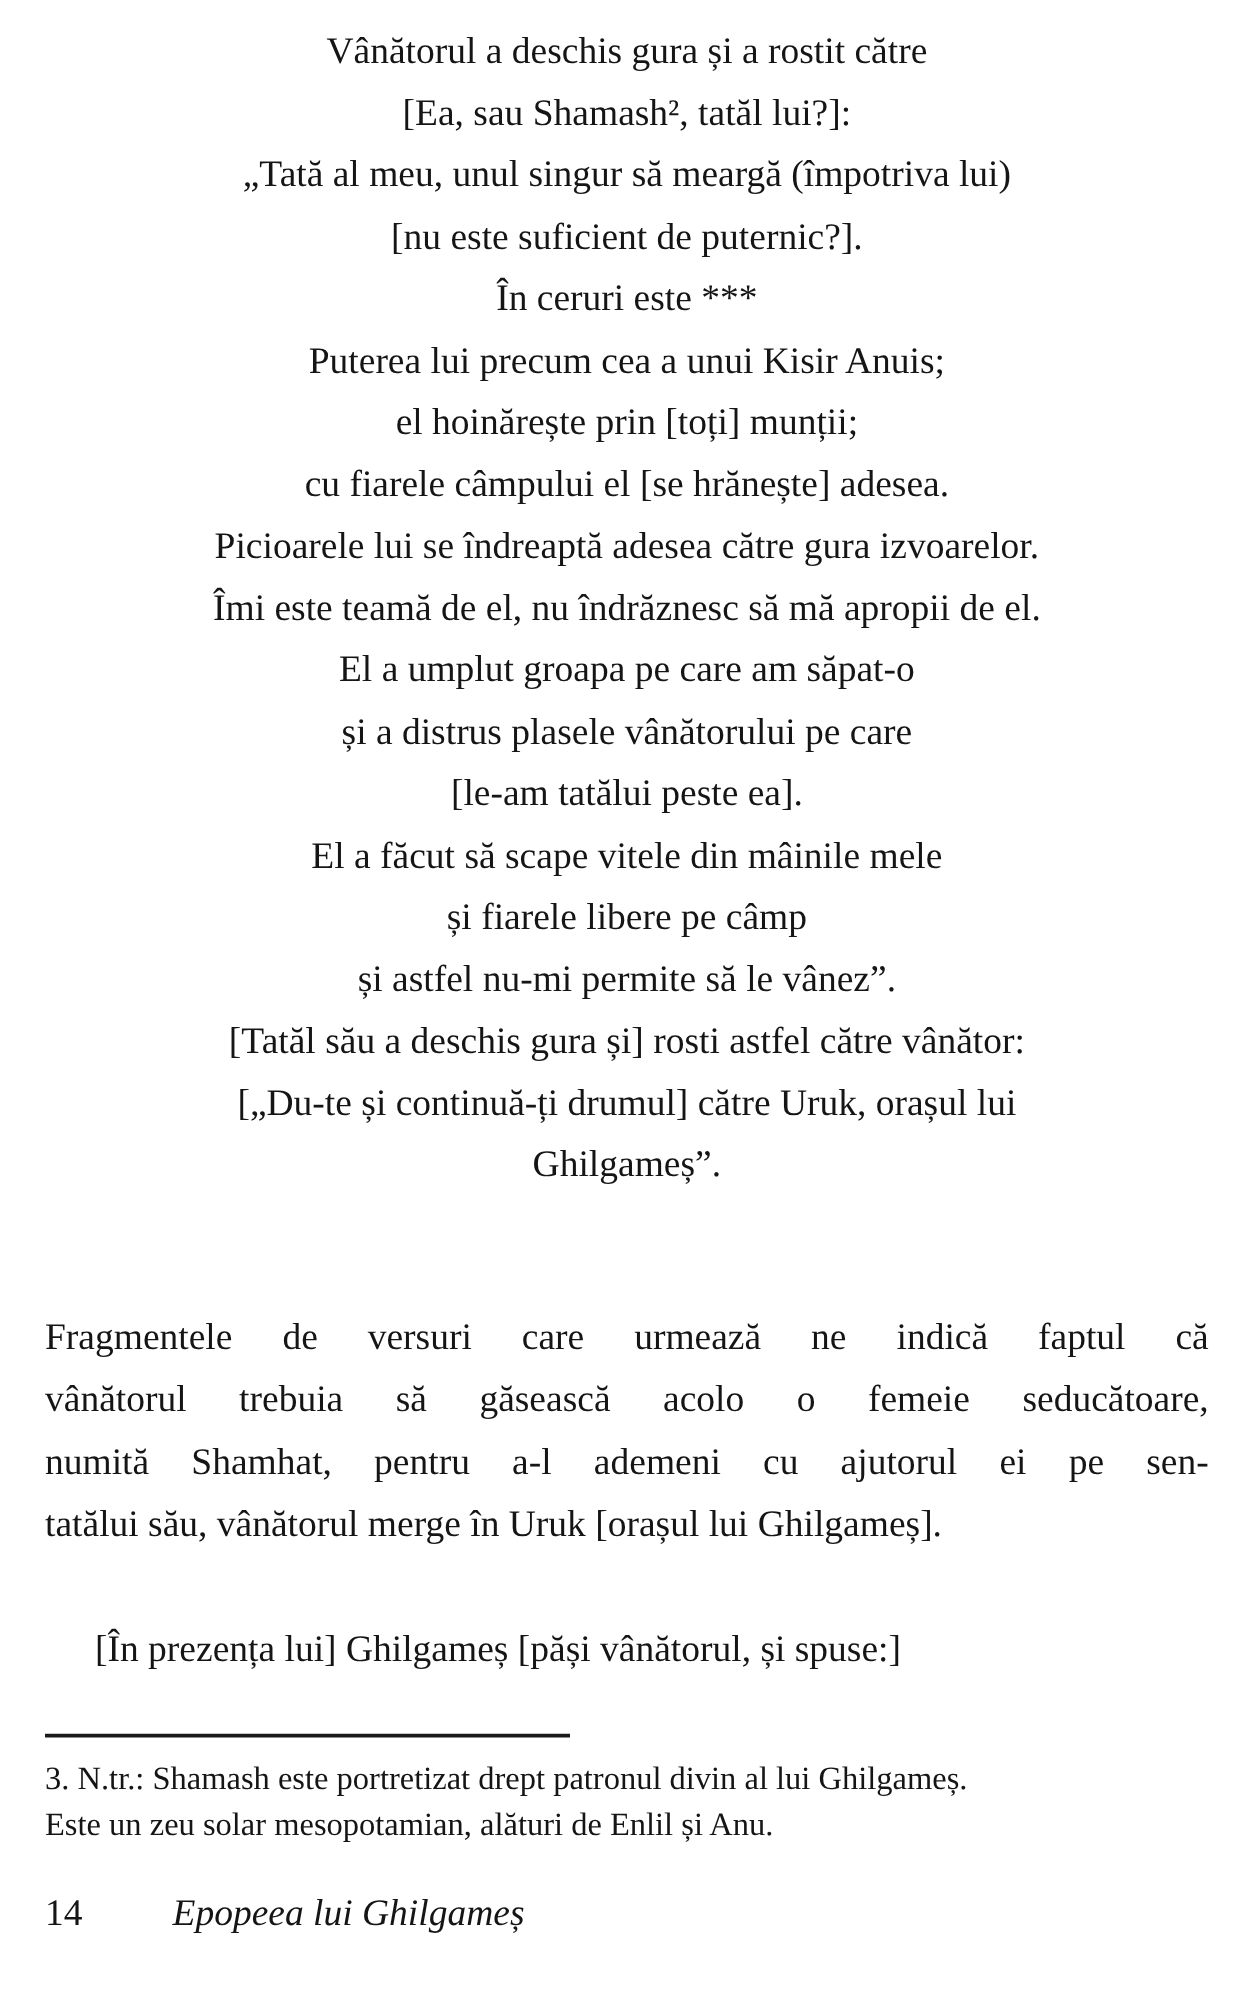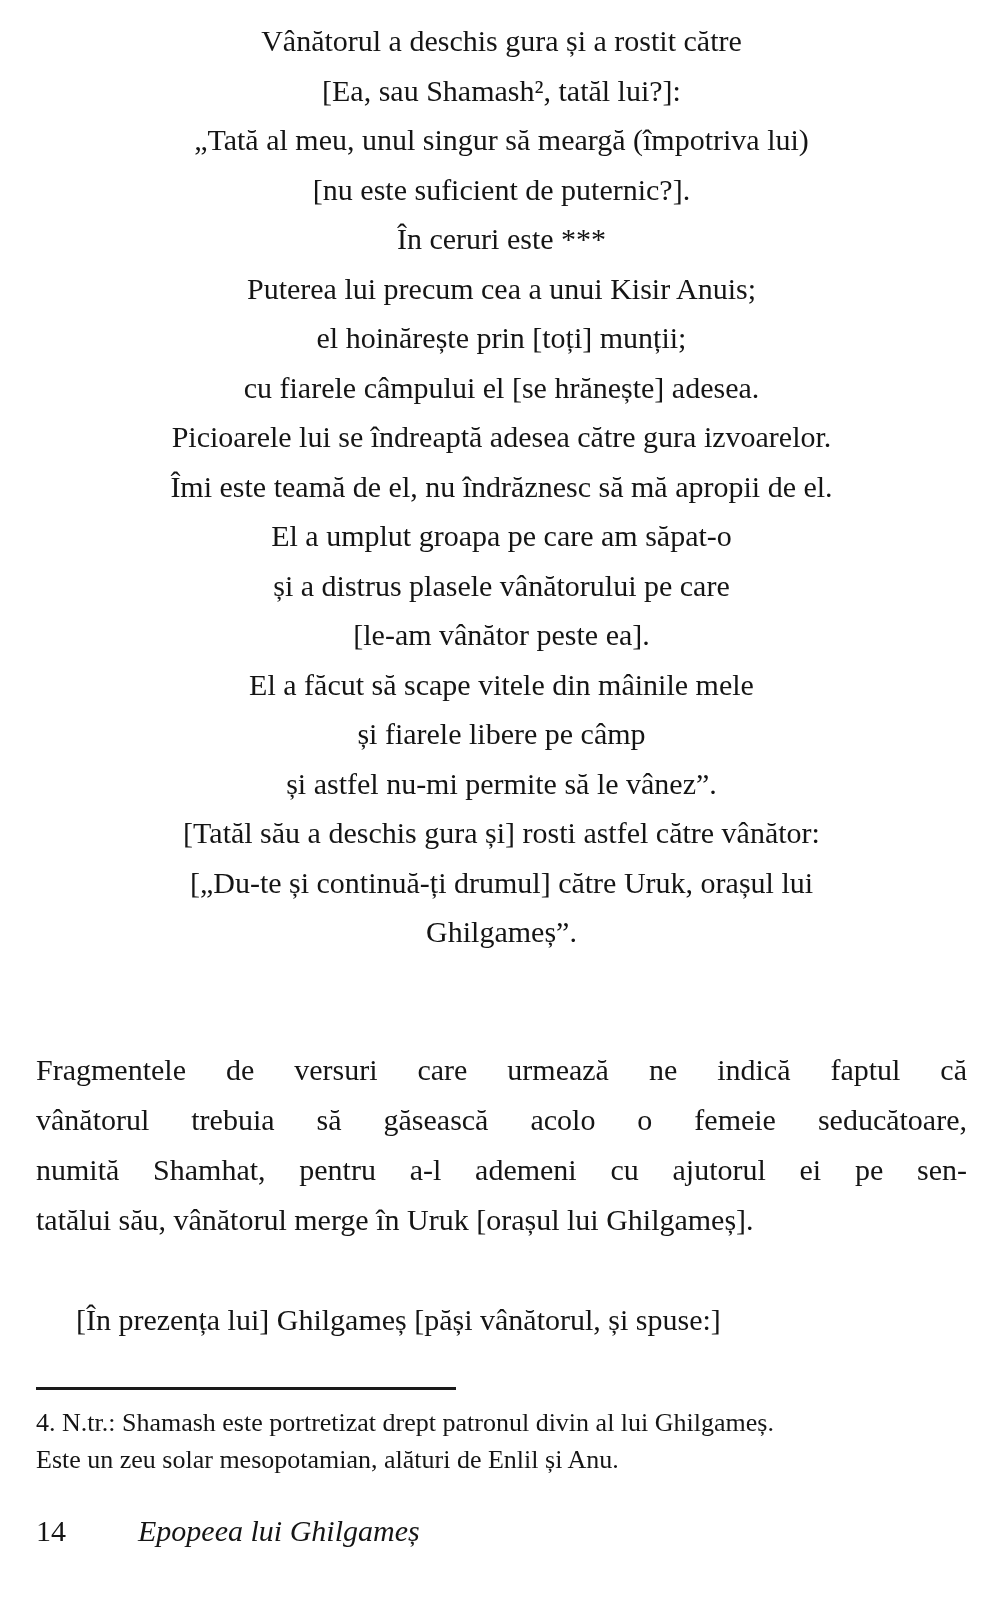--- a/index.html
+++ b/index.html
@@ -79,42 +79,42 @@
     <div class="vline">„Tată al meu, unul singur să meargă (împotriva lui)</div>
     <div class="vline">[nu este suficient de puternic?].</div>
     <div class="vline">În ceruri este ***</div>
     <div class="vline">Puterea lui precum cea a unui Kisir Anuis;</div>
     <div class="vline">el hoinărește prin [toți] munții;</div>
     <div class="vline">cu fiarele câmpului el [se hrănește] adesea.</div>
     <div class="vline">Picioarele lui se îndreaptă adesea către gura izvoarelor.</div>
     <div class="vline">Îmi este teamă de el, nu îndrăznesc să mă apropii de el.</div>
     <div class="vline">El a umplut groapa pe care am săpat-o</div>
     <div class="vline">și a distrus plasele vânătorului pe care</div>
-    <div class="vline">[le-am vânător peste ea].</div>
+    <div class="vline">[le-am tatălui peste ea].</div>
     <div class="vline">El a făcut să scape vitele din mâinile mele</div>
     <div class="vline">și fiarele libere pe câmp</div>
     <div class="vline">și astfel nu-mi permite să le vânez”.</div>
     <div class="vline">[Tatăl său a deschis gura și] rosti astfel către vânător:</div>
     <div class="vline">[„Du-te și continuă-ți drumul] către Uruk, orașul lui</div>
     <div class="vline">Ghilgameș”.</div>
   </div>
 
   <div class="prose">
     <div class="pline justify">Fragmentele de versuri care urmează ne indică faptul că</div>
     <div class="pline justify">vânătorul trebuia să găsească acolo o femeie seducătoare,</div>
     <div class="pline justify">numită Shamhat, pentru a-l ademeni cu ajutorul ei pe sen-</div>
     <div class="pline">tatălui său, vânătorul merge în Uruk [orașul lui Ghilgameș].</div>
   </div>
 
   <div class="stage">[În prezența lui] Ghilgameș [păși vânătorul, și spuse:]</div>
 
   <hr class="fnrule">
 
   <div class="footnote">
-    <div>4. N.tr.: Shamash este portretizat drept patronul divin al lui Ghilgameș.</div>
+    <div>3. N.tr.: Shamash este portretizat drept patronul divin al lui Ghilgameș.</div>
     <div>Este un zeu solar mesopotamian, alături de Enlil și Anu.</div>
   </div>
 
   <div class="footer">
     <span class="pagenum">14</span>
     <span class="booktitle">Epopeea lui Ghilgameș</span>
   </div>
 
 </div>
 

